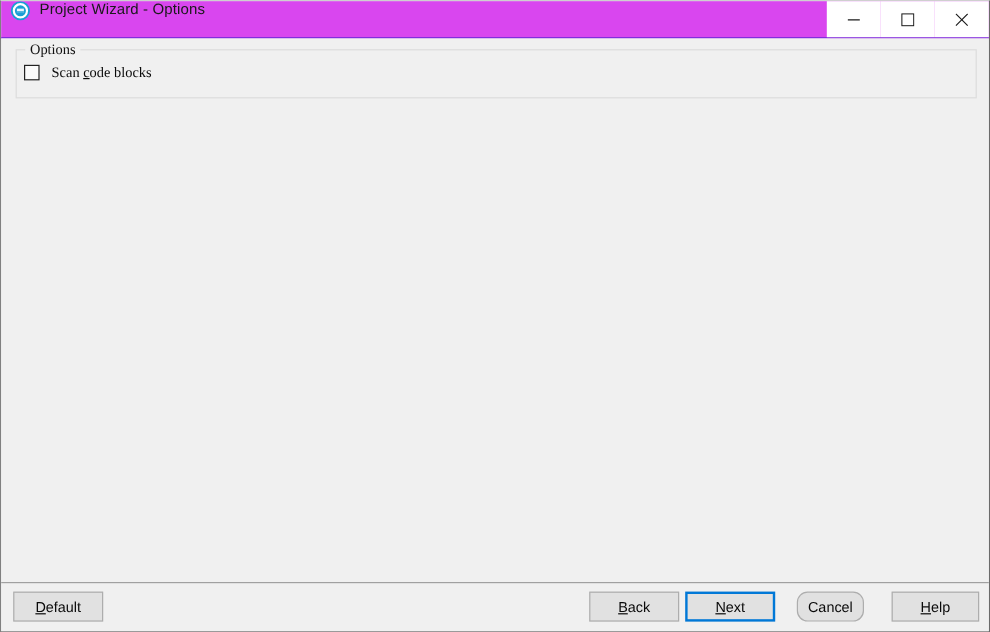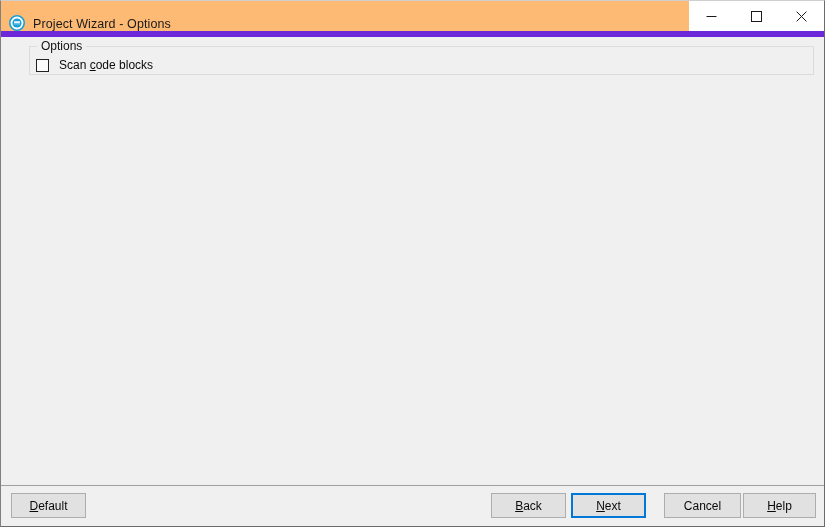--- a/index.html
+++ b/index.html
@@ -26,24 +26,24 @@
     border-top: 1px solid #cfcfcf;
     display: flex;
     flex-direction: column;
   }
 
   
   .titlebar {
     position: relative;
     height: 30px;
     min-height: 30px;
-    background: #fdba74;
-    display: flex;
-    align-items: flex-end;
-    border-bottom: 6px solid #6d28d9;
+    background: #d946ef;
+    display: flex;
+    align-items: flex-start;
+    border-bottom: 1px solid #6d28d9;
   }
   .title-icon {
     width: 16px;
     height: 16px;
     margin-left: 8px;
     margin-right: 8px;
     flex: 0 0 auto;
     display: block;
   }
   .title-text {
@@ -71,26 +71,27 @@
   
   .content {
     flex: 1 1 auto;
     position: relative;
     background: #f0f0f0;
     padding: 0;
   }
 
   .groupbox {
     position: absolute;
-    left: 28px;
+    left: 12px;
     top: 9px;
     right: 10px;
-    height: 29px;
+    height: 41px;
     border: 1px solid #dcdcdc;
     box-sizing: border-box;
+    font-family: Liberation Serif, serif;
   }
   .groupbox-title {
     position: absolute;
     left: 7px;
     top: -8px;
     background: #f0f0f0;
     padding: 0 4px;
     font-size: 12px;
     color: #111111;
     line-height: 15px;
@@ -149,21 +150,21 @@
   .btn.default-btn {
     left: 10px;
     width: 75px;
   }
   .btn.focused {
     border: 2px solid #0078d7;
     background: #e1e1e1;
   }
   .btn-back   { left: 490px; width: 75px; }
   .btn-next   { left: 570px; width: 75px; }
-  .btn-cancel { left: 663px; width: 77px; }
+  .btn-cancel { left: 663px; width: 56px; border-radius: 9px; }
   .btn-help   { left: 742px; width: 73px; }
 </style>
 </head>
 <body>
 
 <div class="window">
 
   <div class="titlebar">
     <svg class="title-icon" viewBox="0 0 16 16">
       <circle cx="8" cy="8" r="7.2" fill="#ffffff" stroke="#1a9fd4" stroke-width="1.6"></circle>

